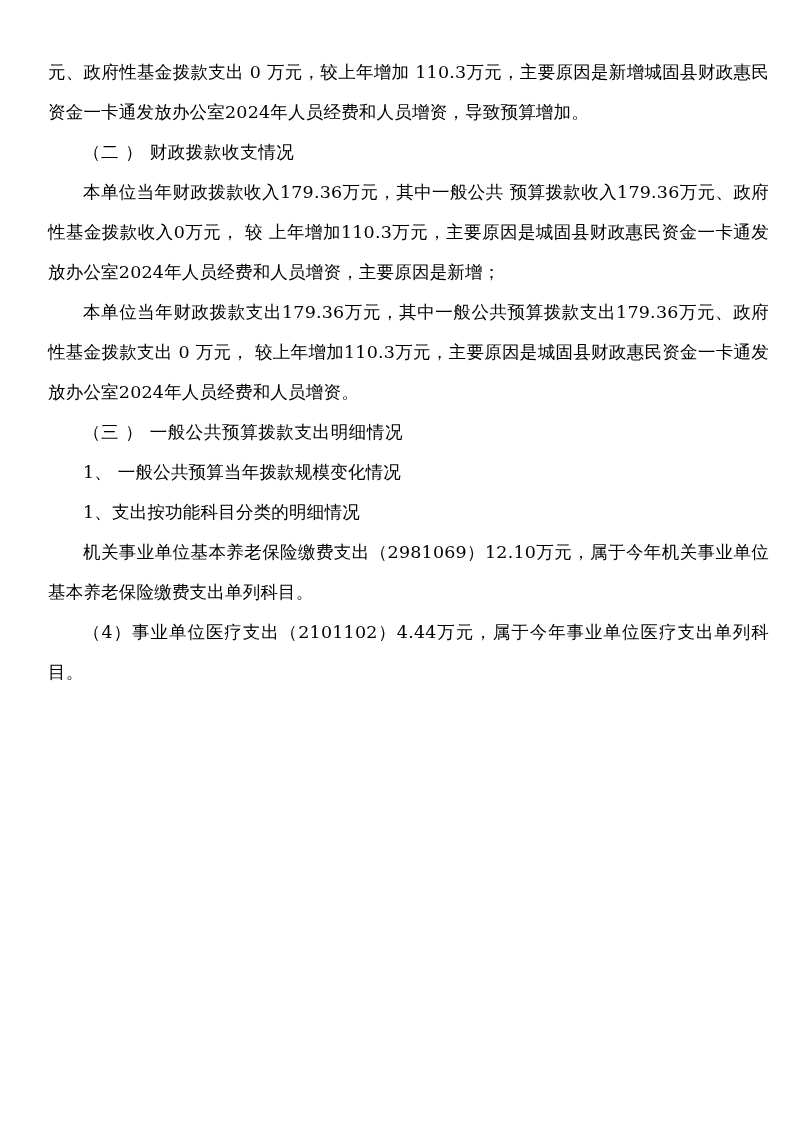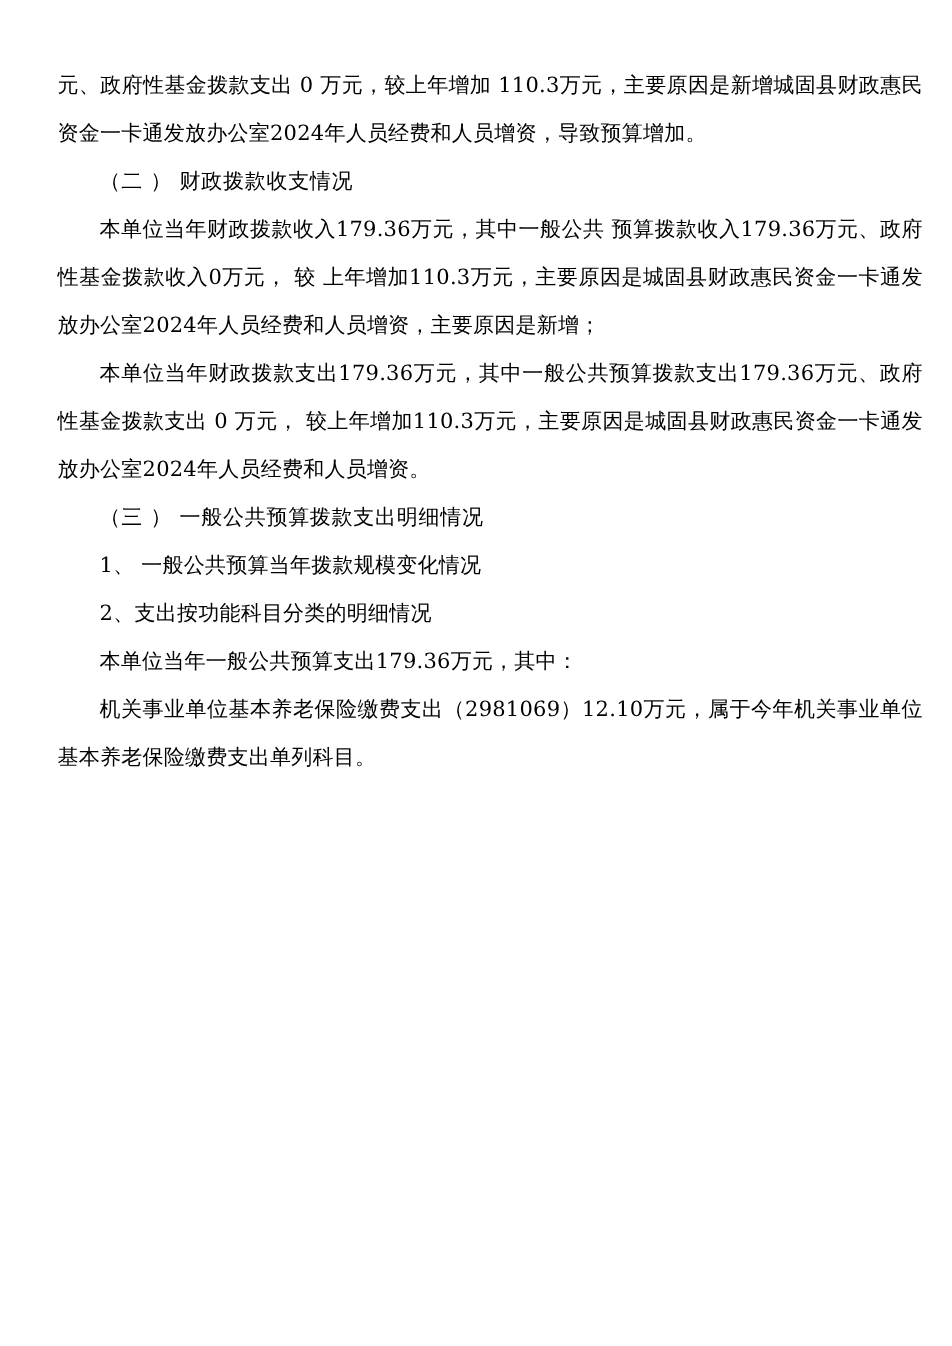--- a/index.html
+++ b/index.html
@@ -59,23 +59,23 @@
 
     <p class="para">本单位当年财政拨款收入179.36万元，其中一般公共 预算拨款收入179.36万元、政府性基金拨款收入0万元， 较 上年增加110.3万元，主要原因是城固县财政惠民资金一卡通发放办公室2024年人员经费和人员增资，主要原因是新增；</p>
 
     <p class="para">本单位当年财政拨款支出179.36万元，其中一般公共预算拨款支出179.36万元、政府性基金拨款支出 0 万元， 较上年增加110.3万元，主要原因是城固县财政惠民资金一卡通发放办公室2024年人员经费和人员增资。</p>
 
     <p class="heading">（三 ） 一般公共预算拨款支出明细情况</p>
 
     <p class="sub">1、 一般公共预算当年拨款规模变化情况</p>
 
 
-    <p class="sub">2、支出按功能科目分类的明细情况</p>
+    <p class="sub">1、支出按功能科目分类的明细情况</p>
 
-    <p class="para">本单位当年一般公共预算支出179.36万元，其中：</p>
 
 
 
     <p class="para">机关事业单位基本养老保险缴费支出（2981069）12.10万元，属于今年机关事业单位基本养老保险缴费支出单列科目。</p>
 
+    <p class="para">（4）事业单位医疗支出（2101102）4.44万元，属于今年事业单位医疗支出单列科目。</p>
 
   </div>
 </div>
 
 </body></html>

